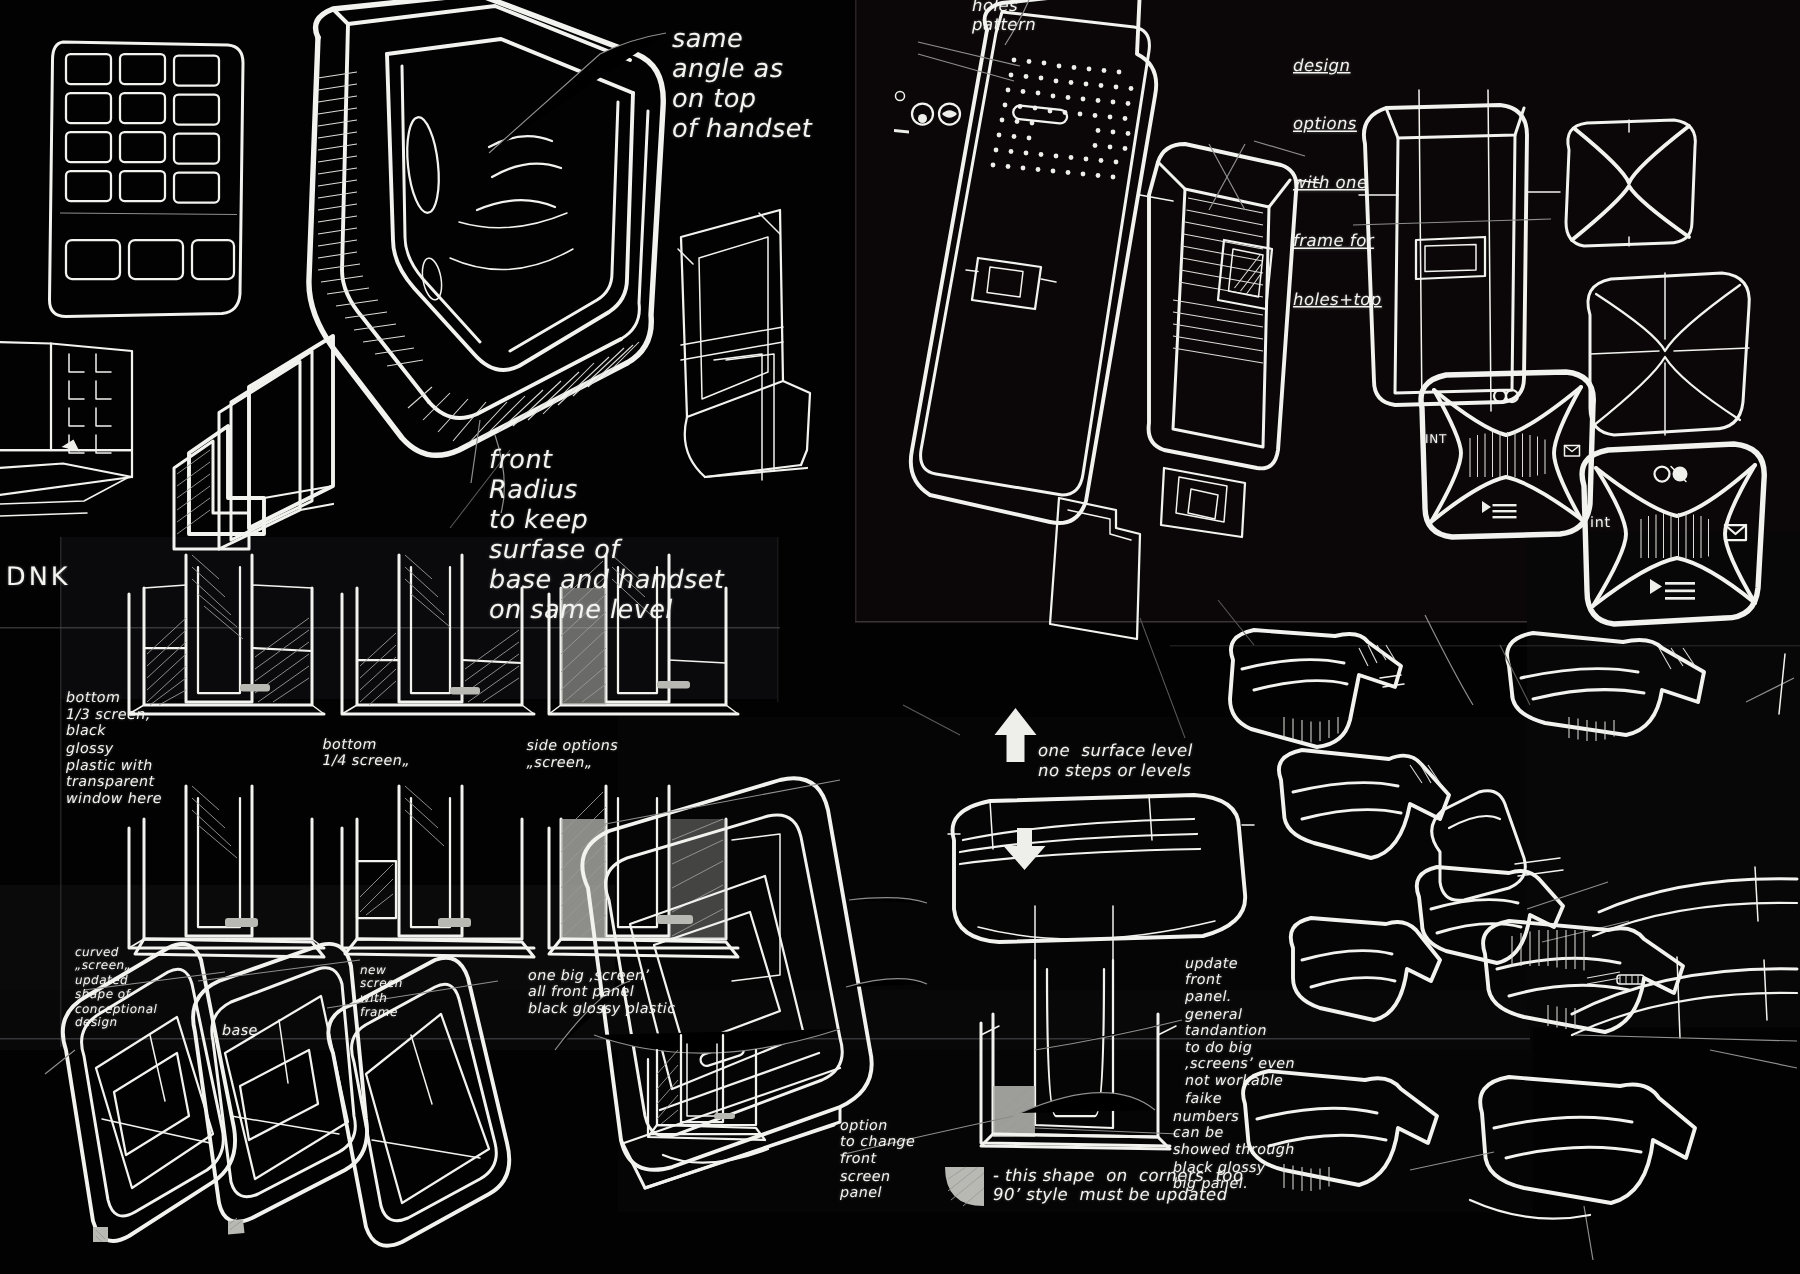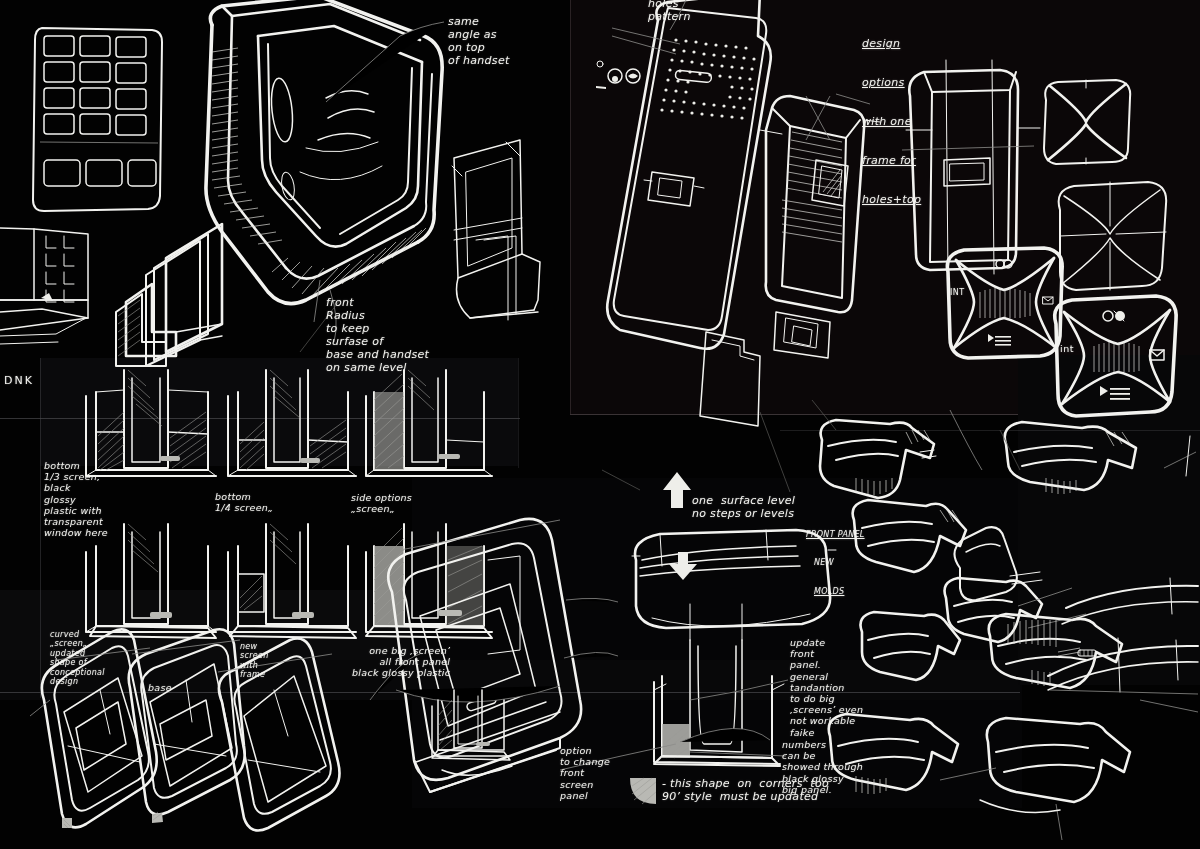--- a/index.html
+++ b/index.html
@@ -42,21 +42,21 @@
     position:absolute;color:#f4f4f0;
     font-family:"DejaVu Sans",sans-serif;
     font-style:italic;font-weight:400;
     line-height:1.18;white-space:pre;
     letter-spacing:.3px;
     text-shadow:0 0 2px rgba(255,255,255,.35);
   }
   .hs{font-size:11px;}
   .hxs{font-size:9.5px;}
   .hxxs{font-size:8px;}
-  .hm{font-size:11px;}
+  .hm{font-size:17px;}
   .ul{ text-decoration:underline; text-decoration-thickness:1px;}
   .mono{font-family:"DejaVu Sans",sans-serif;font-style:normal;letter-spacing:2px;margin-top:28px;}
 </style>
 </head>
 <body>
 
 <div id="board">
 
   <div class="panel p-topright"></div>
   <div class="panel p-midband"></div>
@@ -905,32 +905,27 @@
 conceptional
 design</div>
 
   <div class="hand hxs" style="left:148px;top:638px;margin-top:44px;">base</div>
 
   <div class="hand hxxs" style="left:240px;top:642px;">new
 screen
 with
 frame</div>
 
-  <div class="hand hxs" style="left:352px;top:645px;text-align:right;">one big ‚screen’
+  <div class="hand hxs" style="left:352px;top:645px;">one big ‚screen’
 all front panel
 black glossy plastic</div>
 
   <div class="hand hs" style="left:692px;top:495px;">one  surface level
 no steps or levels</div>
 
-  <div class="hand hxxs" style="left:806px;top:511px;">
-    <div class="ul">FRONT PANEL</div>
-    <div style="margin-left:8px;">NEW</div>
-    <div class="ul" style="margin-left:8px;">MOLDS</div>
-  </div>
 
   <div class="hand hxs" style="left:790px;top:637px;">update
 front
 panel.
 general
 tandantion
 to do big
 ‚screens’ even
 not workable
 faike</div>

